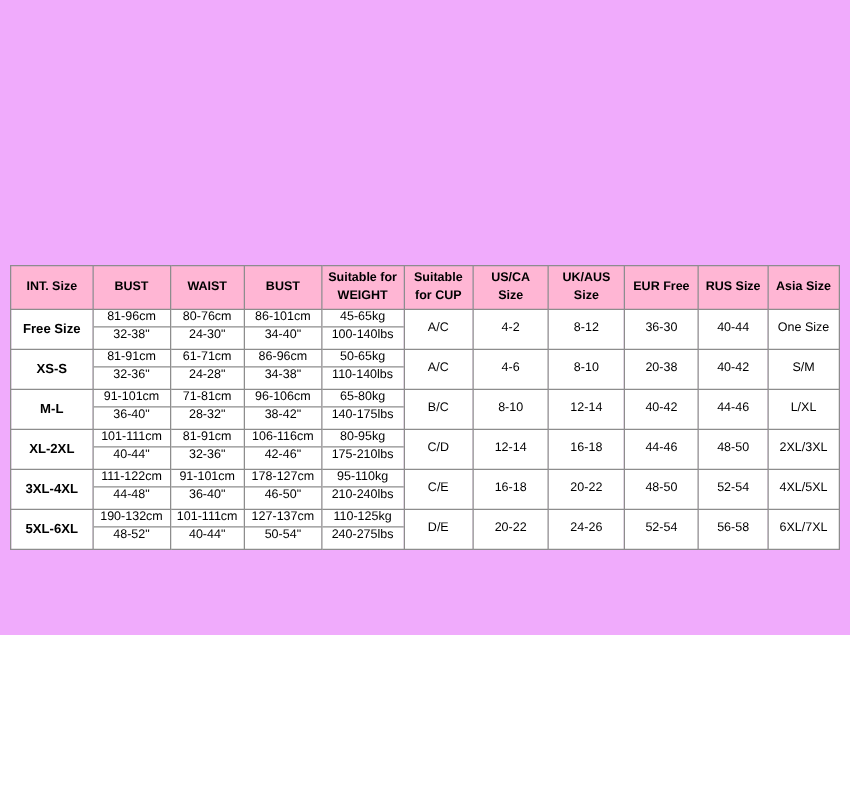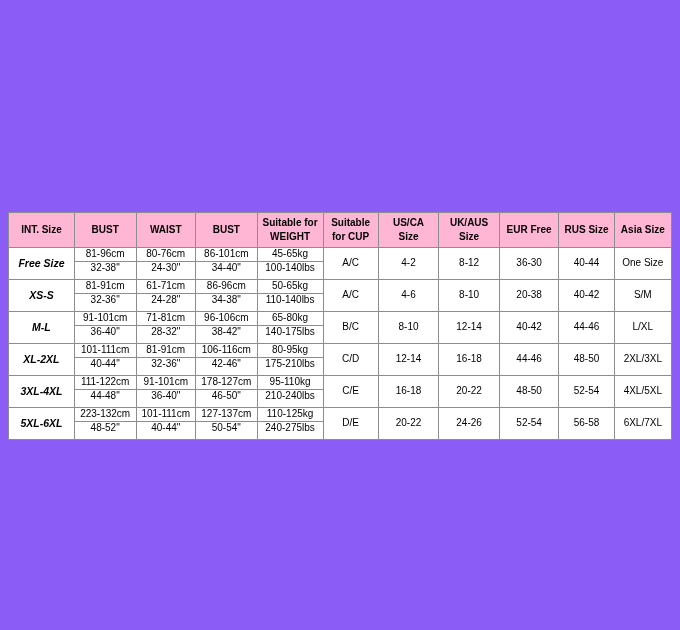--- a/index.html
+++ b/index.html
@@ -6,22 +6,22 @@
     margin: 0;
     padding: 0;
     width: 680px;
     height: 630px;
     background: #ffffff;
     font-family: "Liberation Sans", sans-serif;
   }
   #page {
     position: relative;
     width: 680px;
-    height: 630px;
-    background: #8b5cf6;
+    height: 508px;
+    background: #f0abfc;
     overflow: hidden;
   }
   #chart-wrap {
     position: absolute;
     left: 8px;
     top: 212px;
     width: 664px;
   }
   table.size-chart {
     border-collapse: collapse;
@@ -50,21 +50,20 @@
     padding: 2px 1px;
   }
   tbody td {
     height: 31px;
     background: #ffffff;
   }
   tbody td.label {
     background: #ffffff;
     font-weight: bold;
     font-size: 10.5px;
-    font-style: italic;
   }
   .twoline {
     display: flex;
     flex-direction: column;
     justify-content: flex-start;
     height: 100%;
   }
   .twoline .line1 {
     border-bottom: 1px solid #8d8d8d;
     padding: 1px 1px 1px 1px;
@@ -314,21 +313,21 @@
           <td>20-22</td>
           <td>48-50</td>
           <td>52-54</td>
           <td>4XL/5XL</td>
         </tr>
 
         <tr>
           <td class="label">5XL-6XL</td>
           <td>
               <div class="twoline">
-                <div class="line1">223-132cm</div>
+                <div class="line1">190-132cm</div>
                 <div class="line2">48-52"</div>
               </div>
             </td>
           <td>
               <div class="twoline">
                 <div class="line1">101-111cm</div>
                 <div class="line2">40-44"</div>
               </div>
             </td>
           <td>

